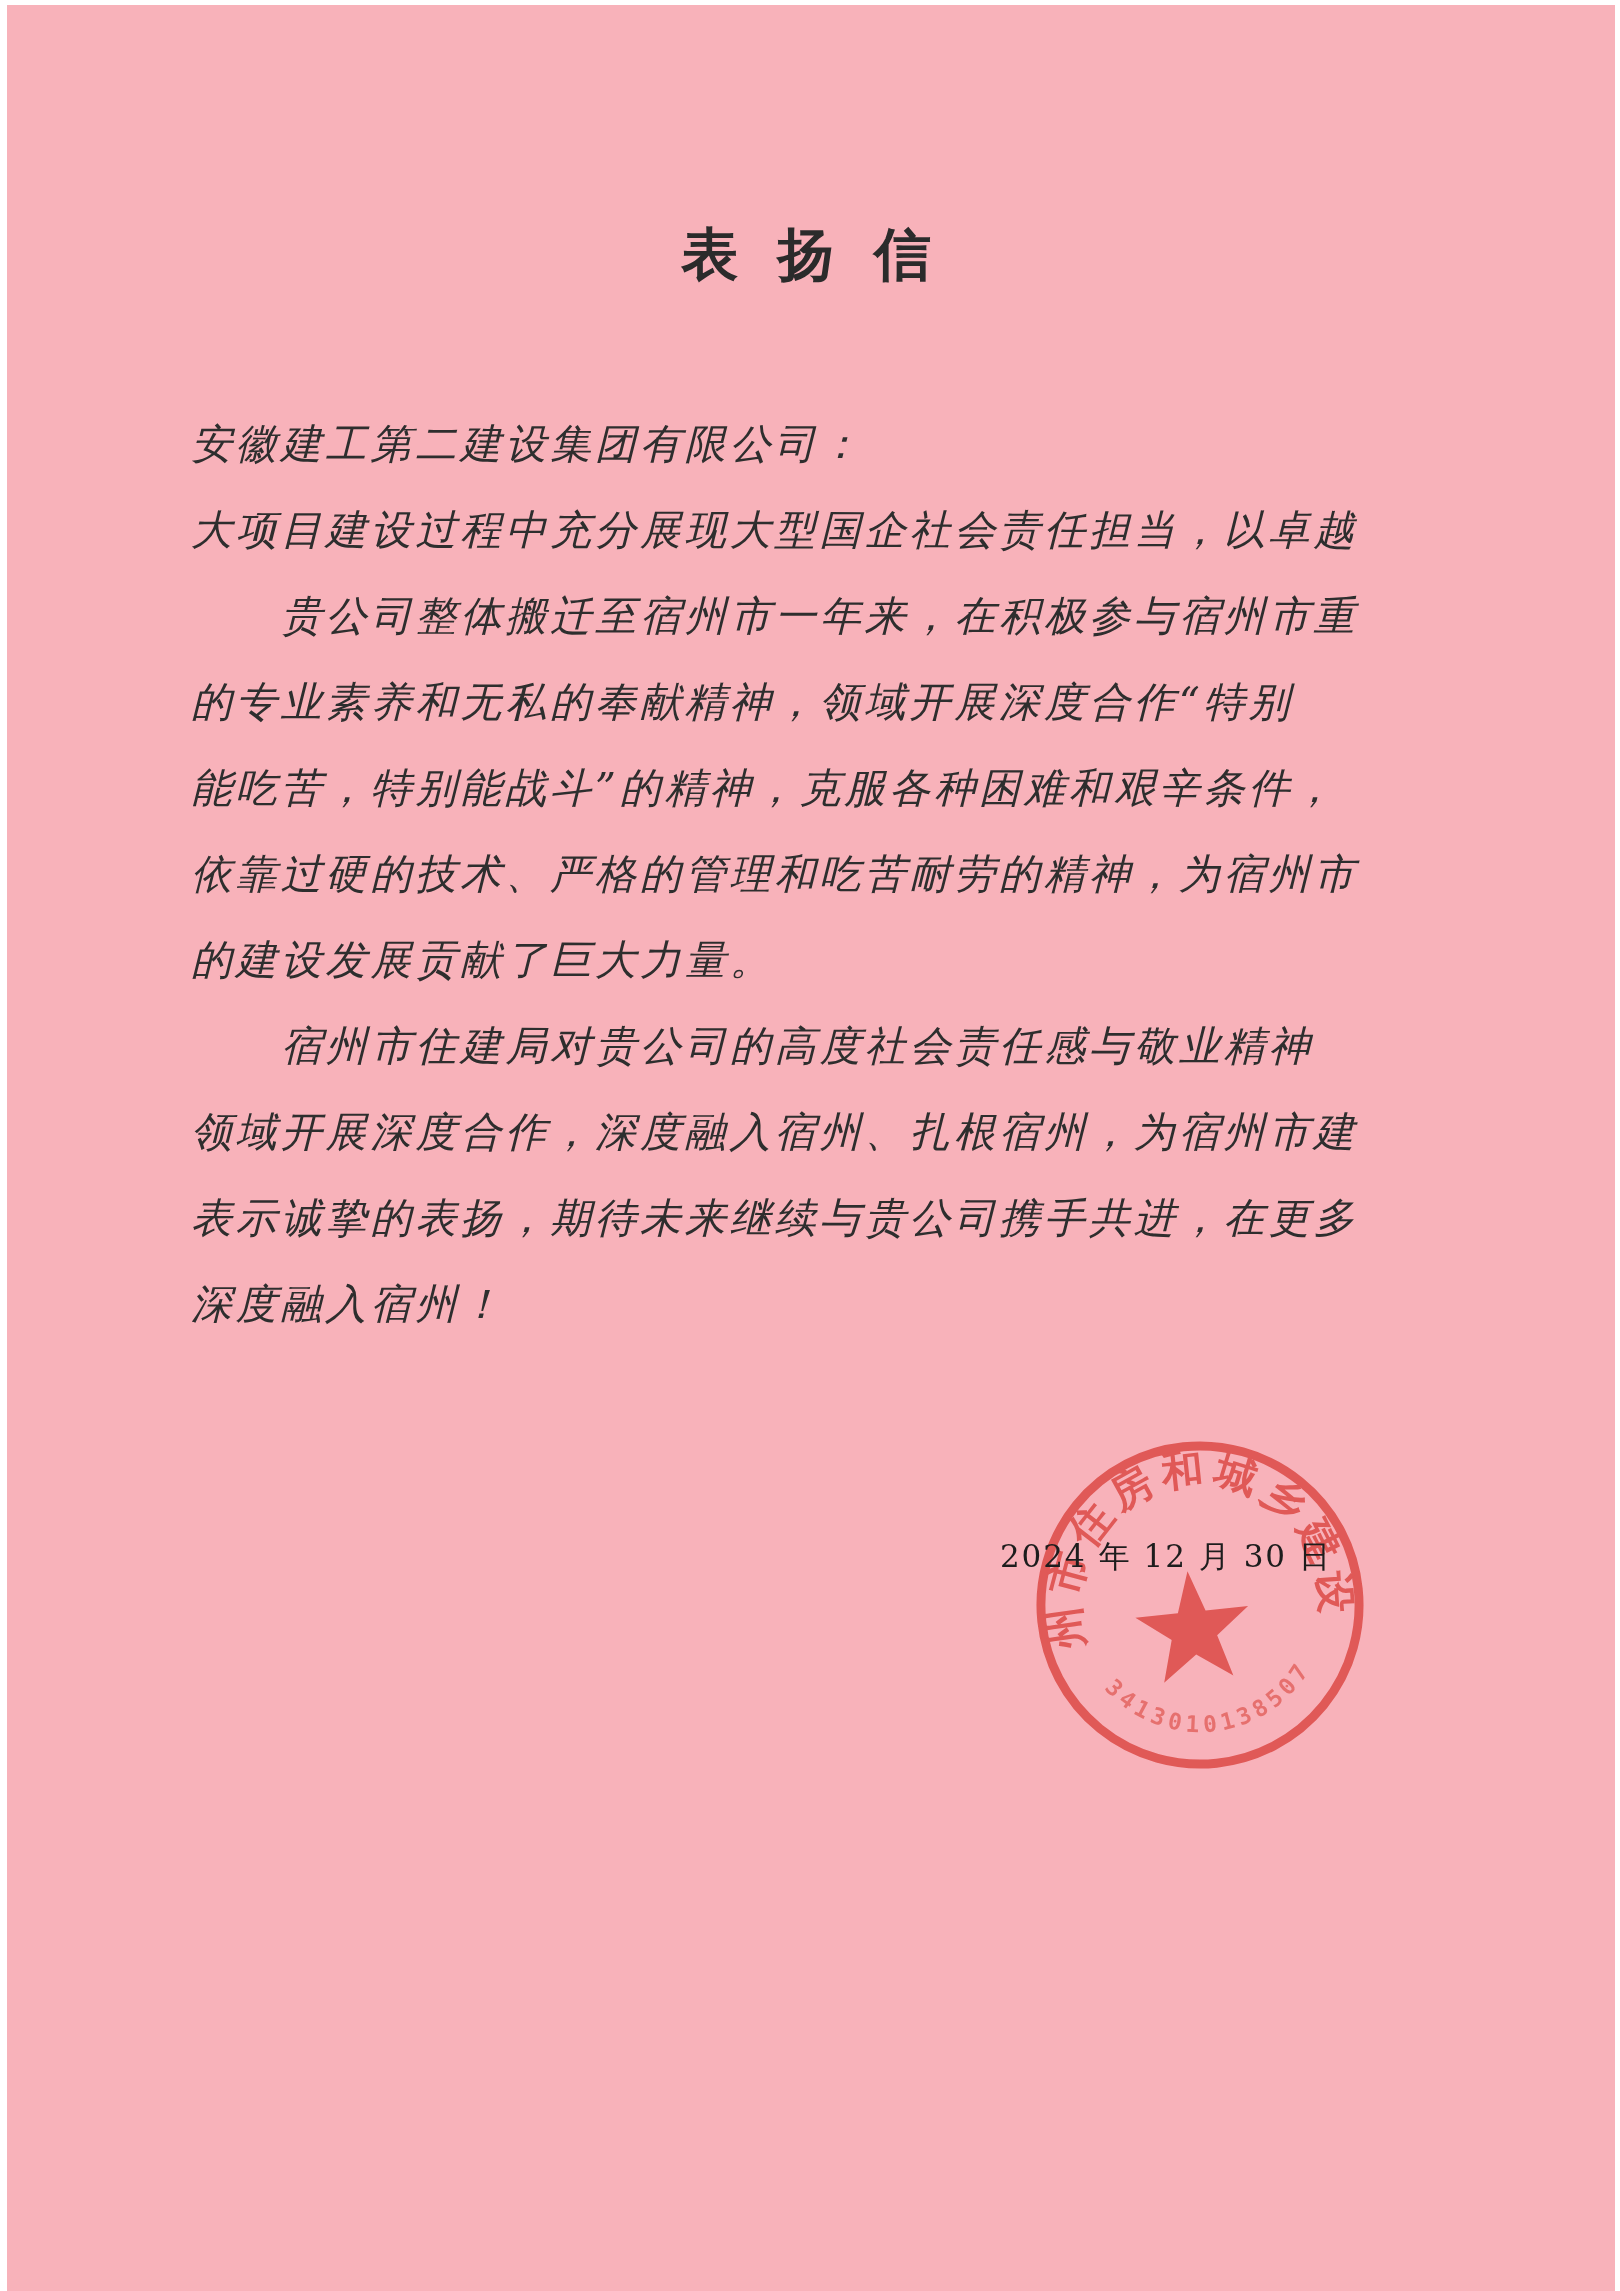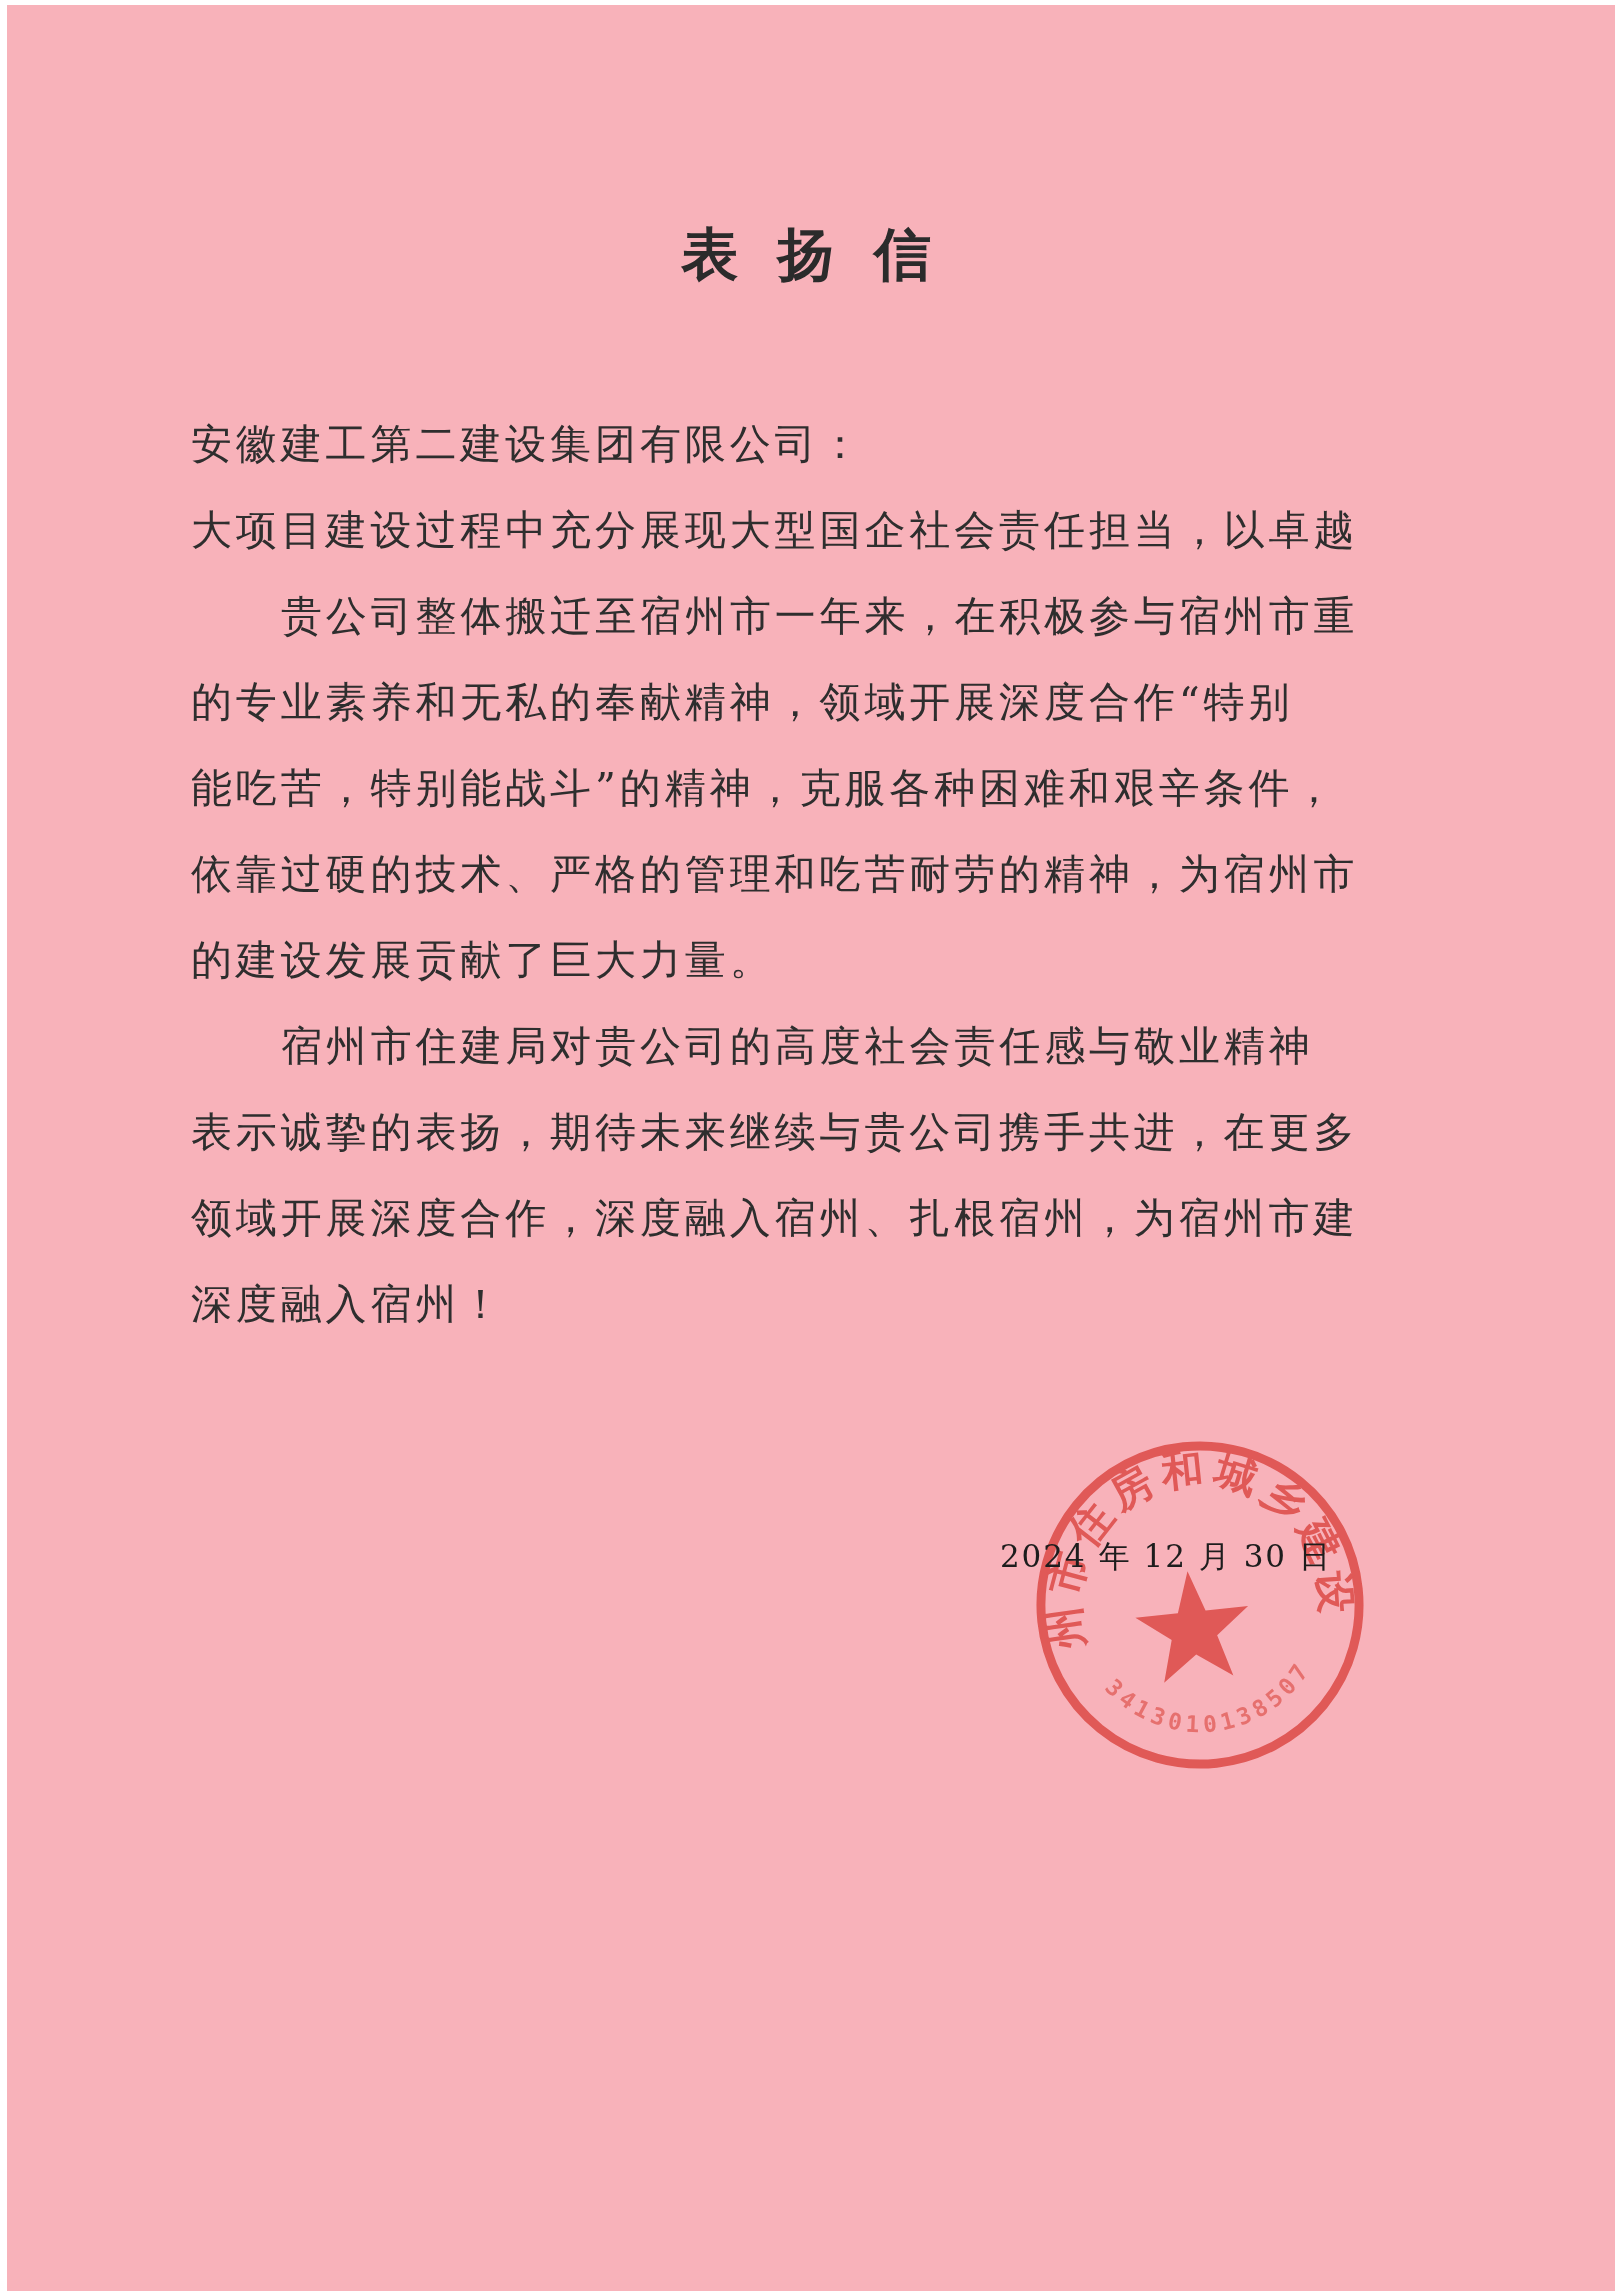--- a/index.html
+++ b/index.html
@@ -18,20 +18,21 @@
     text-align:center;
     font-size:57px;font-weight:700;color:#2b2b2b;
     letter-spacing:9.8px;
   }
   .body-text{
     position:absolute;left:184px;top:396px;width:1186px;
     font-size:41px;color:#2e2e2e;
     line-height:86px;
     letter-spacing:3.9px;
     z-index:2;
+    font-style:italic;
   }
   .line{white-space:nowrap;}
   .line.indent{padding-left:90px;}
   .date-line{
     position:absolute;left:993px;top:1531px;
     font-size:31px;color:#1d1d1d;
     letter-spacing:2px;white-space:nowrap;
     z-index:3;
   }
   .stamp{
@@ -51,22 +52,22 @@
 
   <div class="body-text">
     <div class="line">安徽建工第二建设集团有限公司：</div>
     <div class="line">大项目建设过程中充分展现大型国企社会责任担当，以卓越</div>
     <div class="line indent">贵公司整体搬迁至宿州市一年来，在积极参与宿州市重</div>
     <div class="line">的专业素养和无私的奉献精神，领域开展深度合作“特别</div>
     <div class="line">能吃苦，特别能战斗”的精神，克服各种困难和艰辛条件，</div>
     <div class="line">依靠过硬的技术、严格的管理和吃苦耐劳的精神，为宿州市</div>
     <div class="line">的建设发展贡献了巨大力量。</div>
     <div class="line indent">宿州市住建局对贵公司的高度社会责任感与敬业精神</div>
+    <div class="line">领域开展深度合作，深度融入宿州、扎根宿州，为宿州市建</div>
     <div class="line">表示诚挚的表扬，期待未来继续与贵公司携手共进，在更多</div>
-    <div class="line">领域开展深度合作，深度融入宿州、扎根宿州，为宿州市建</div>
     <div class="line">深度融入宿州！</div>
   </div>
 
   <div class="stamp">
     <svg width="338" height="348" viewBox="0 0 340 340" xmlns="http://www.w3.org/2000/svg">
       <defs>
         <path id="sealTopArc" d="M 52.2 201.6 A 122 122 0 1 1 287.8 201.6" fill="none"></path>
         <path id="sealBottomArc" d="M 65.2 243.4 A 128 128 0 0 0 274.8 243.4" fill="none"></path>
       </defs>
       <circle cx="170" cy="170" r="160" fill="none" stroke="#dc4a46" stroke-width="9"></circle>

